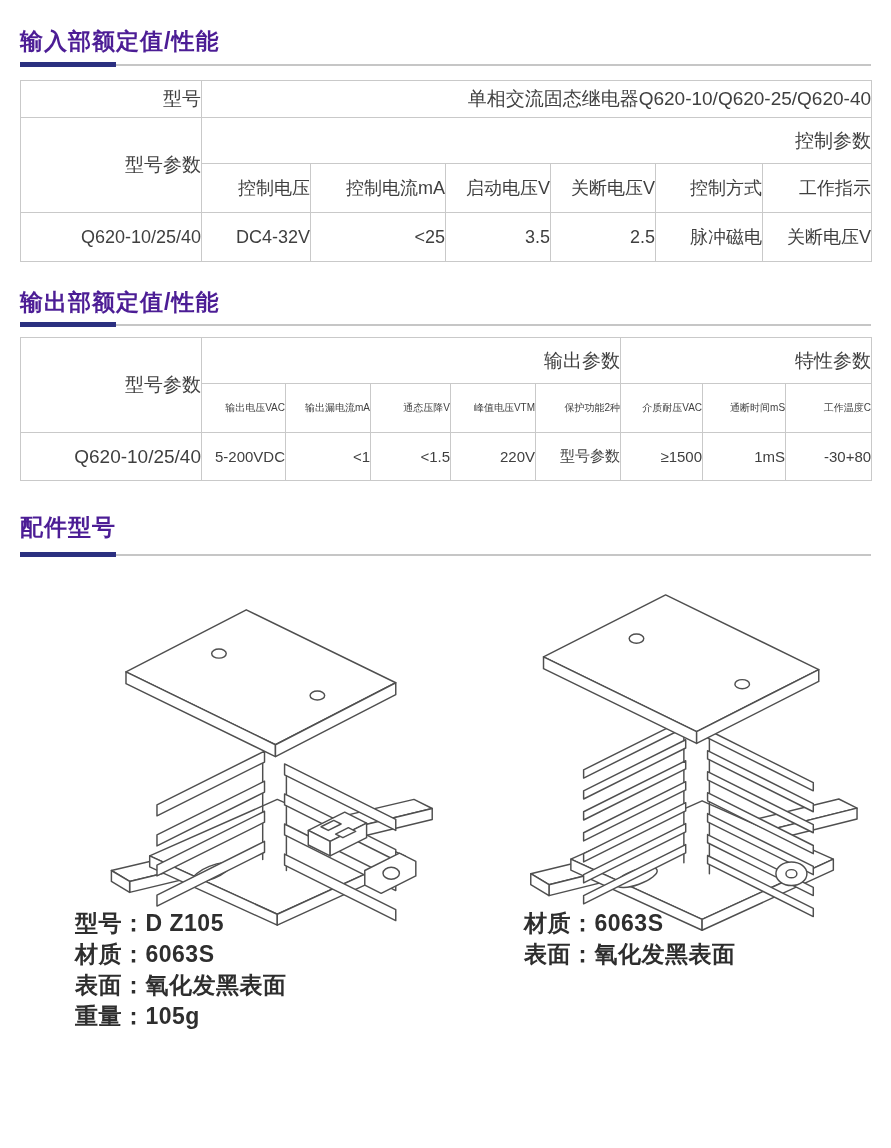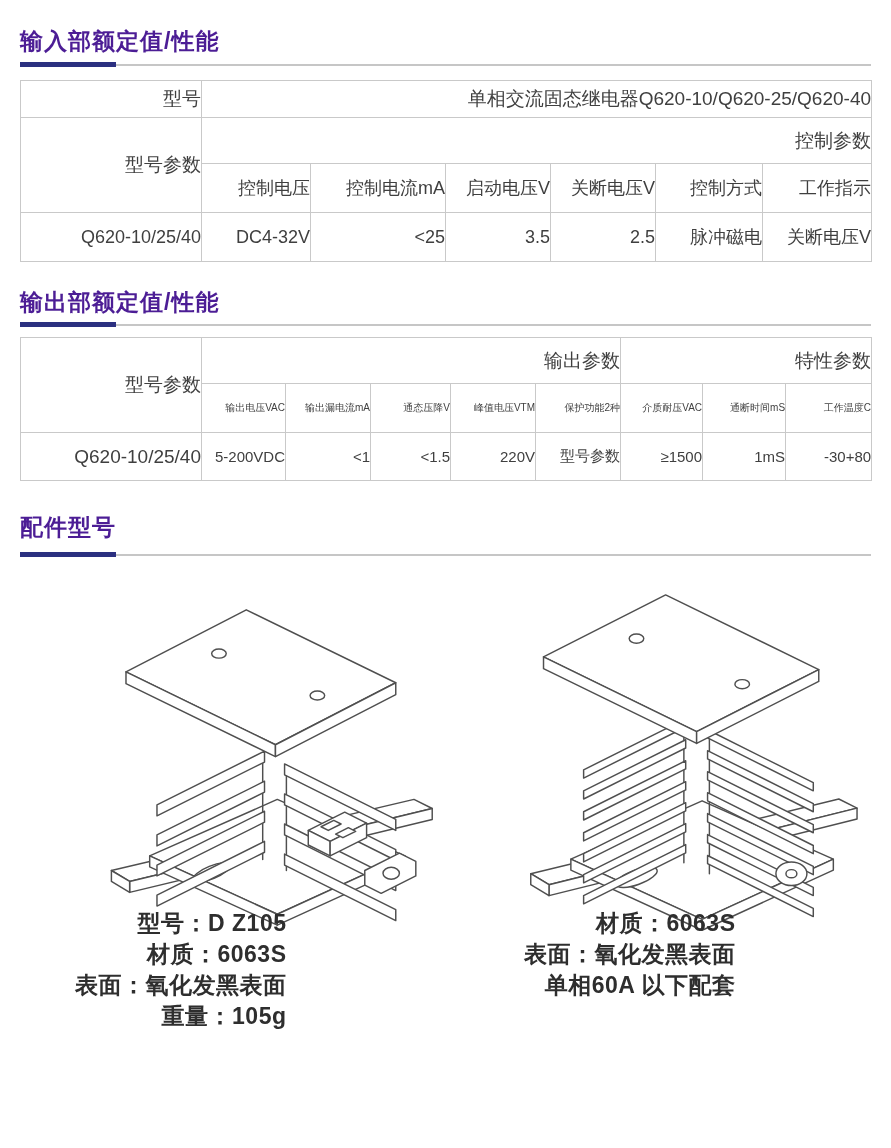--- a/index.html
+++ b/index.html
@@ -25,21 +25,21 @@
   td.blue{background:#343a85;color:#ffffff;}
   .fs19{font-size:19px;}
   .fs18{font-size:18px;}
   .fs14{font-size:15px;}
   .fs13{font-size:10px;}
   
   .drawing{position:absolute;}
   .drawing svg{display:block;width:100%;height:100%;}
   .specs{
     position:absolute;z-index:5;font-size:23px;line-height:31px;
-    font-weight:700;color:#2e2e2e;letter-spacing:0.5px;white-space:nowrap;text-align:right;
+    font-weight:700;color:#2e2e2e;letter-spacing:0.5px;white-space:nowrap;
   }
   .specs div{height:31px;}
 </style>
 </head>
 <body>
 
 <div class="sec-title" style="top:26px;">输入部额定值/性能</div>
 <div class="underline" style="top:62px;">
   <div class="gray"></div>
   <div class="blue"></div>
@@ -238,14 +238,13 @@
 <div class="specs" style="left:75px;top:908px;">
   <div>型号：D Z105</div>
   <div>材质：6063S</div>
   <div>表面：氧化发黑表面</div>
   <div>重量：105g</div>
 </div>
 
 <div class="specs" style="left:524px;top:908px;">
   <div>材质：6063S</div>
   <div>表面：氧化发黑表面</div>
-  <div>单相60A 以下配套</div>
 </div>
 
 </body></html>

